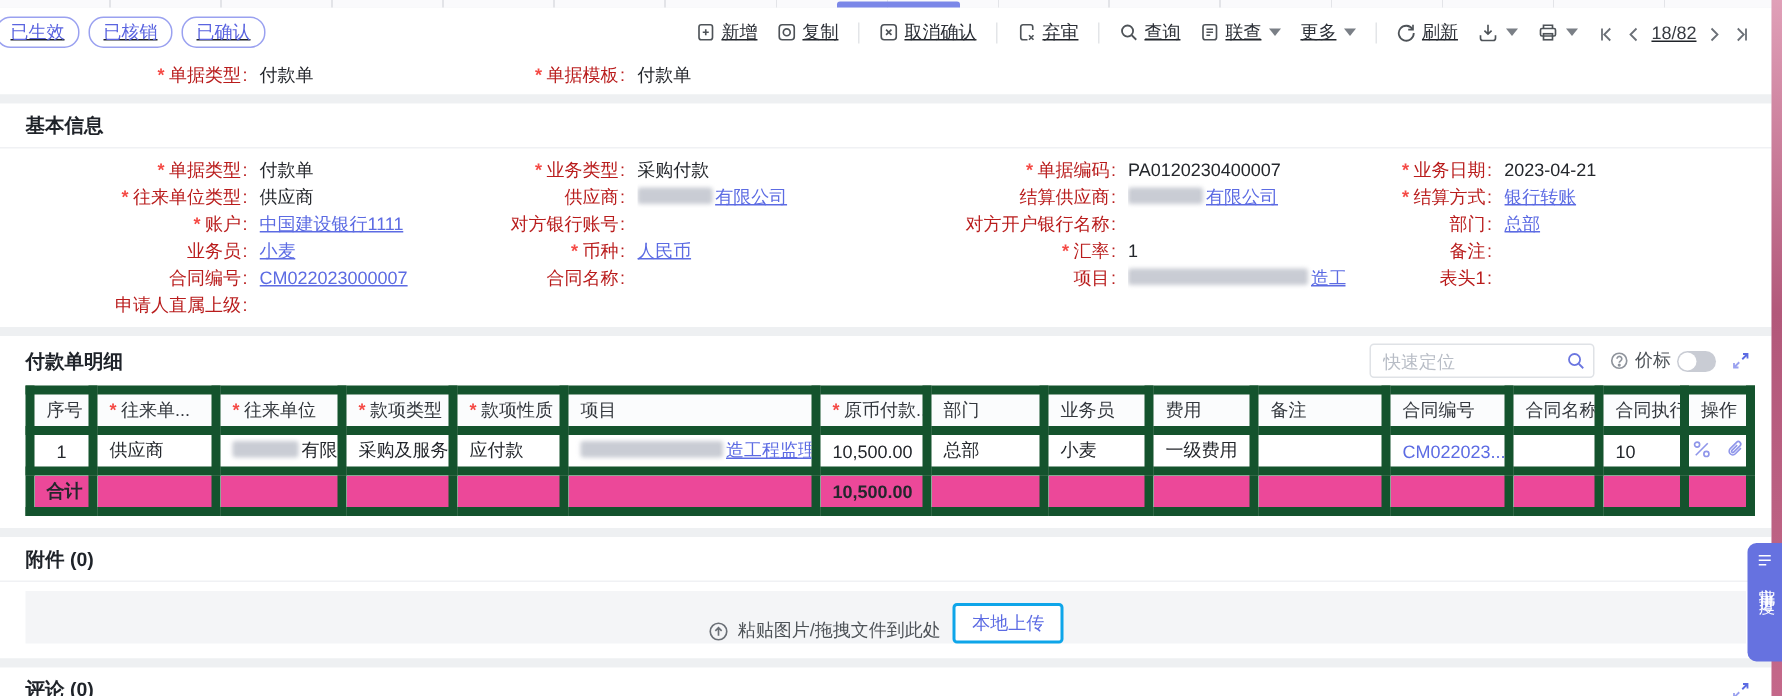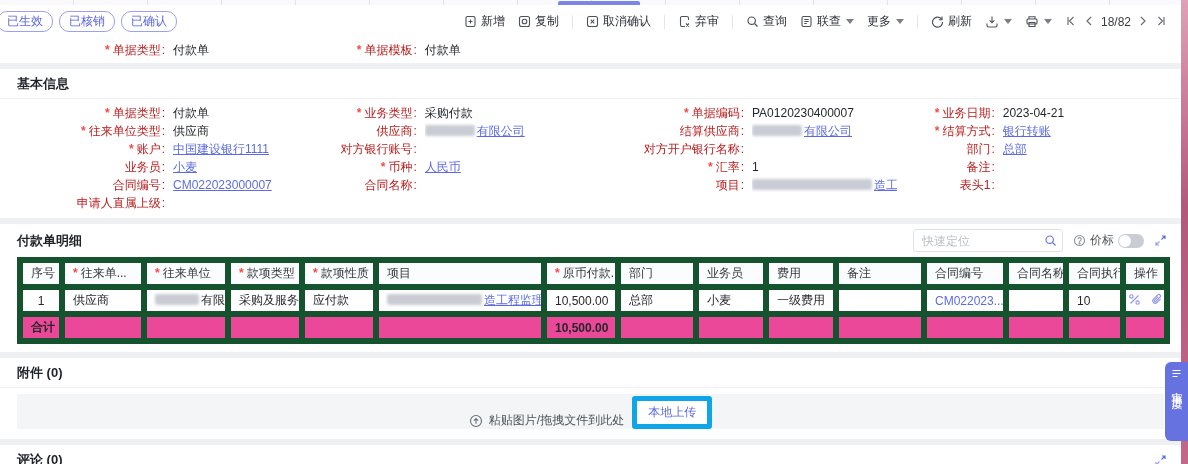--- a/index.html
+++ b/index.html
@@ -7,29 +7,29 @@
   body { font-family:"Liberation Sans","DejaVu Sans",sans-serif; font-size:12px; color:#1f2329; background:#eef0f2; position:relative; }
   .edge-strip { position:absolute; right:0; top:0; width:7px; height:464px; background:linear-gradient(180deg,#e0a0b8 0%,#b2587a 45%,#c4688a 100%); z-index:5; }
   .main { width:1181px; height:464px; display:flex; flex-direction:column; }
   .gap { height:6px; background:#eef0f2; flex:none; }
 
   
   .tabstrip { height:5px; background:repeating-linear-gradient(90deg,#fafafc 0 73px,#e3e4e8 73px 74px); position:relative; flex:none; }
   .tabstrip .active-seg { position:absolute; left:558px; bottom:0; width:82px; height:4px; background:#7b87e8; border-radius:2px 2px 0 0; }
 
   
-  .toolbar { height:33px; background:#fff; display:flex; align-items:center; padding:0 14px 0 0; flex:none; }
+  .toolbar { height:33px; background:#fff; display:flex; align-items:center; padding:0 14px 0 0; flex:none;text-decoration:underline; }
   .badges { display:flex; gap:6px; margin-left:-3px; }
   .badge { border:1px solid #9aa1f0; color:#5a64e0; border-radius:10px; padding:1px 9px; font-size:12px; background:#fff; white-space:nowrap; }
   .tb-right { margin-left:auto; display:flex; align-items:center; gap:13px; color:#2b2f36; }
   .tb-btn { display:flex; align-items:center; gap:4px; cursor:pointer; white-space:nowrap; }
   .tb-btn svg { display:block; }
   .caret { width:0; height:0; border-left:4px solid transparent; border-right:4px solid transparent; border-top:5px solid #7a7f86; margin-left:1px; }
   .tb-sep { width:1px; height:14px; background:#e3e5e8; }
-  .pager { display:flex; align-items:flex-start; gap:7px; color:#555a61; }
+  .pager { display:flex; align-items:flex-end; gap:7px; color:#555a61; }
   .pager .pg { cursor:pointer; display:flex; align-items:center; }
   .pg-num { color:#383c42; }
 
   
   .card { background:#fff; flex:none; }
   .field-grid { display:grid; grid-template-columns:24.5% 25.5% 26.5% 23.5%; padding:0 14px 0 17px; }
   .field { display:flex; line-height:18px; min-height:18px; align-items:baseline; }
   .field .lbl { color:#b91c1c; text-align:right; flex:none; white-space:nowrap; }
   .field .lbl::after { content:":"; margin-left:1px; }
   .field .lbl.req::before { content:"*"; color:#f54a45; margin-right:3px; font-weight:bold; }
@@ -63,21 +63,21 @@
   table.grid tr.total td { background:#ec4899; height:21px; }
   th.req::before { content:"*"; color:#f54a45; margin-right:3px; font-weight:bold; }
   .ta-r { text-align:right !important; }
   .ta-c { text-align:center !important; }
   .bold { font-weight:bold; }
   .op-icons { display:flex; gap:9px; align-items:center; justify-content:center; }
 
   
   .upload-area { margin:6px 17px 10px; height:35px; background:#f4f5f7; display:flex; align-items:flex-end; justify-content:center; gap:8px; }
   .upload-hint { color:#4e5358; display:flex; align-items:center; gap:6px; }
-  .upload-btn { background:#fff; border:5px solid #0ea5e9; color:#5c6be3; border-radius:3px; padding:3px 11px; cursor:pointer; font-size:12px; font-family:inherit; }
+  .upload-btn { background:#fff; border:2px solid #0ea5e9; color:#5c6be3; border-radius:3px; padding:3px 11px; cursor:pointer; font-size:12px; font-family:inherit; }
 
   
   .comments { flex:1; display:flex; flex-direction:column; }
   .cm-head { display:flex; align-items:center; padding:6px 14px 5px 17px; border-bottom:1px solid #f0f1f4; }
   .cm-head .sec-title2 { font-size:13px; font-weight:bold; }
   .cm-head .expand-btn { margin-left:auto; }
 
   
   .side-tab { position:absolute; right:0; top:362px; width:23px; height:79px; background:#6672e0; border-radius:6px 0 0 6px; z-index:6; display:flex; flex-direction:column; align-items:center; padding-top:6px; gap:4px; cursor:pointer; }
   .side-tab .vtxt { writing-mode:vertical-rl; text-orientation:upright; color:#fff; font-size:11px; letter-spacing:2px; }

